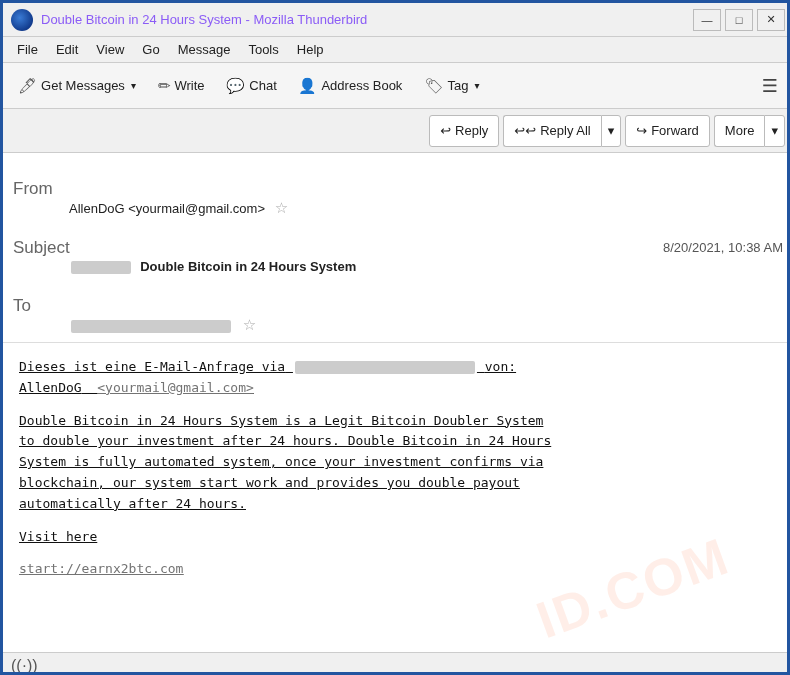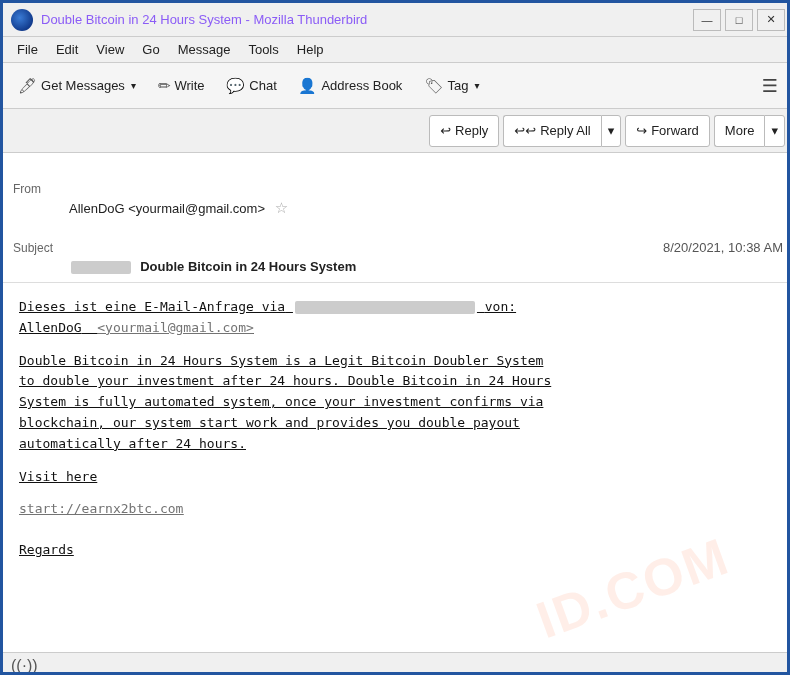--- a/index.html
+++ b/index.html
@@ -160,21 +160,21 @@
     .header-row {
       display: flex;
       align-items: center;
       padding: 2px 0;
       font-size: 13px;
     }
     .header-label {
       color: #666;
       width: 56px;
       flex-shrink: 0;
-      font-size: 12px;
+      font-size: 17px;
     }
     .header-value {
       color: #222;
       flex: 1;
       margin-top: 38px;
     }
     .header-value strong {
       font-weight: bold;
     }
     .header-star {
@@ -346,20 +346,27 @@
         <span class="header-star">☆</span>
       </span>
     </div>
     <div class="header-row">
       <span class="header-label">Subject</span>
       <span class="header-value">
         <span class="blurred-text" style="width:60px;">&nbsp;&nbsp;&nbsp;&nbsp;&nbsp;&nbsp;&nbsp;&nbsp;&nbsp;&nbsp;</span>
         &nbsp;<strong>Double Bitcoin in 24 Hours System</strong>
       </span>
       <span class="header-date">8/20/2021, 10:38 AM</span>
+    </div>
+    <div class="header-row">
+      <span class="header-label">To</span>
+      <span class="header-value">
+        <span class="blurred-text blurred-long">&nbsp;</span>
+        <span class="header-to-star">☆</span>
+      </span>
     </div>
   </div>
 
   <div class="email-body" style="height: 380px; overflow-y:auto;">
     <p>
       <span>Dieses ist eine E-Mail-Anfrage via</span>
       <span class="blurred-text blurred-long" style="width:180px;">&nbsp;</span>
       <span>von:</span><br>
       <span>AllenDoG</span>
       &nbsp;<span class="email-link">&lt;yourmail@gmail.com&gt;</span>
@@ -368,23 +375,20 @@
 to double your investment after 24 hours. Double Bitcoin in 24 Hours
 System is fully automated system, once your investment confirms via
 blockchain, our system start work and provides you double payout
 automatically after 24 hours.</p>
     <p>
       <span>Visit here</span>
     </p>
     <p>
       <a class="email-link" href="#">start://earnx2btc.com</a>
     </p>
-    <p style="margin-top:20px;">
-      <span>Regards</span>
-    </p>
   </div>
 
   <div class="watermark">ID.COM</div>
 
   <div class="statusbar">
     <span class="statusbar-icon">((·))</span>
   </div>
 
 </div>
 

